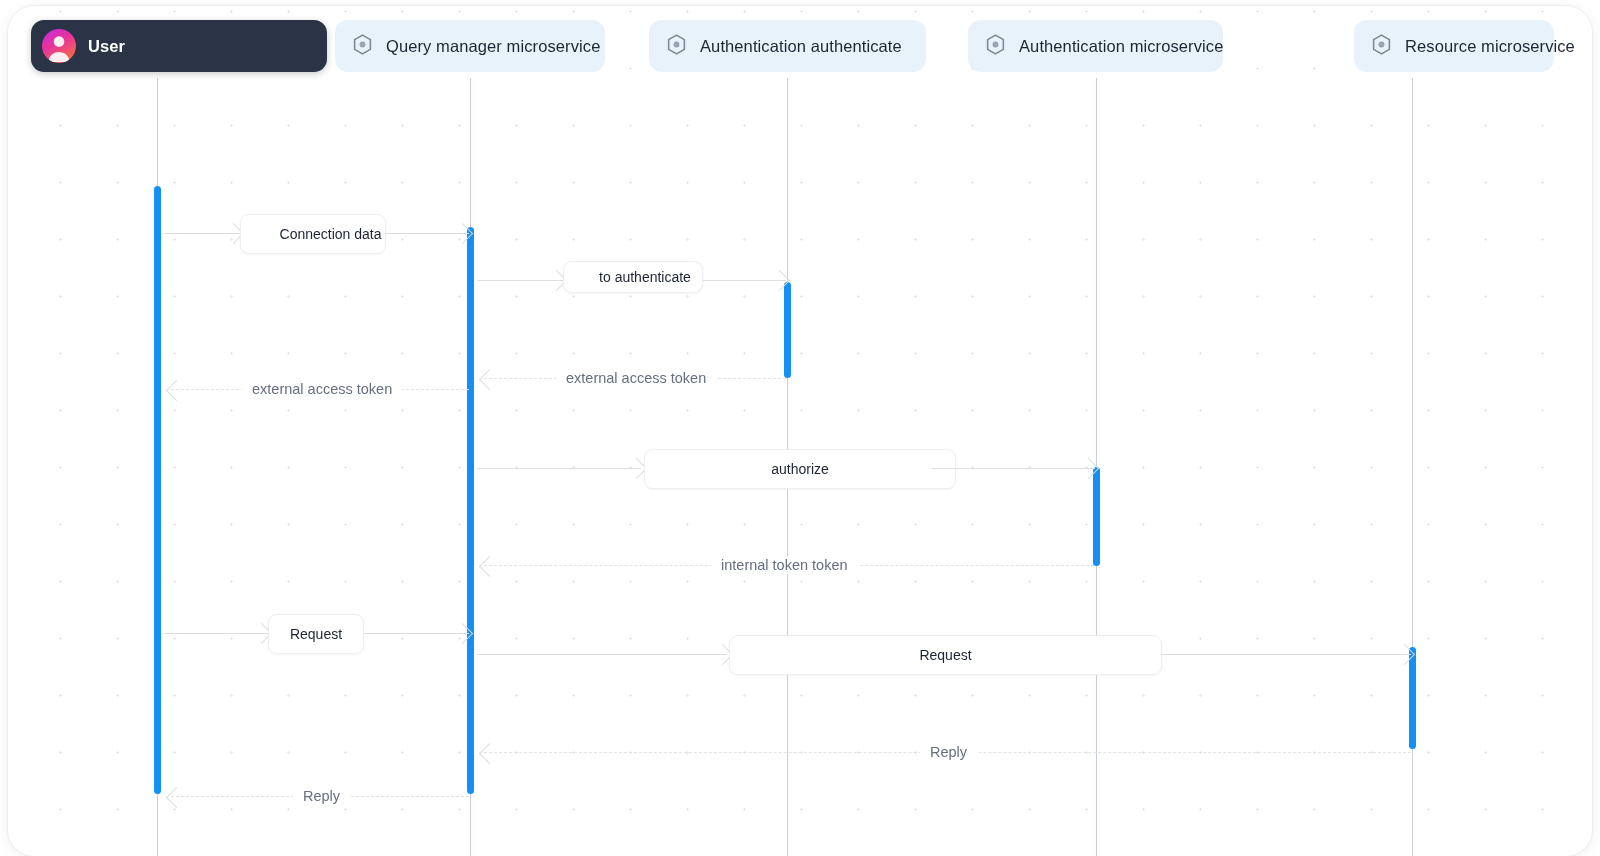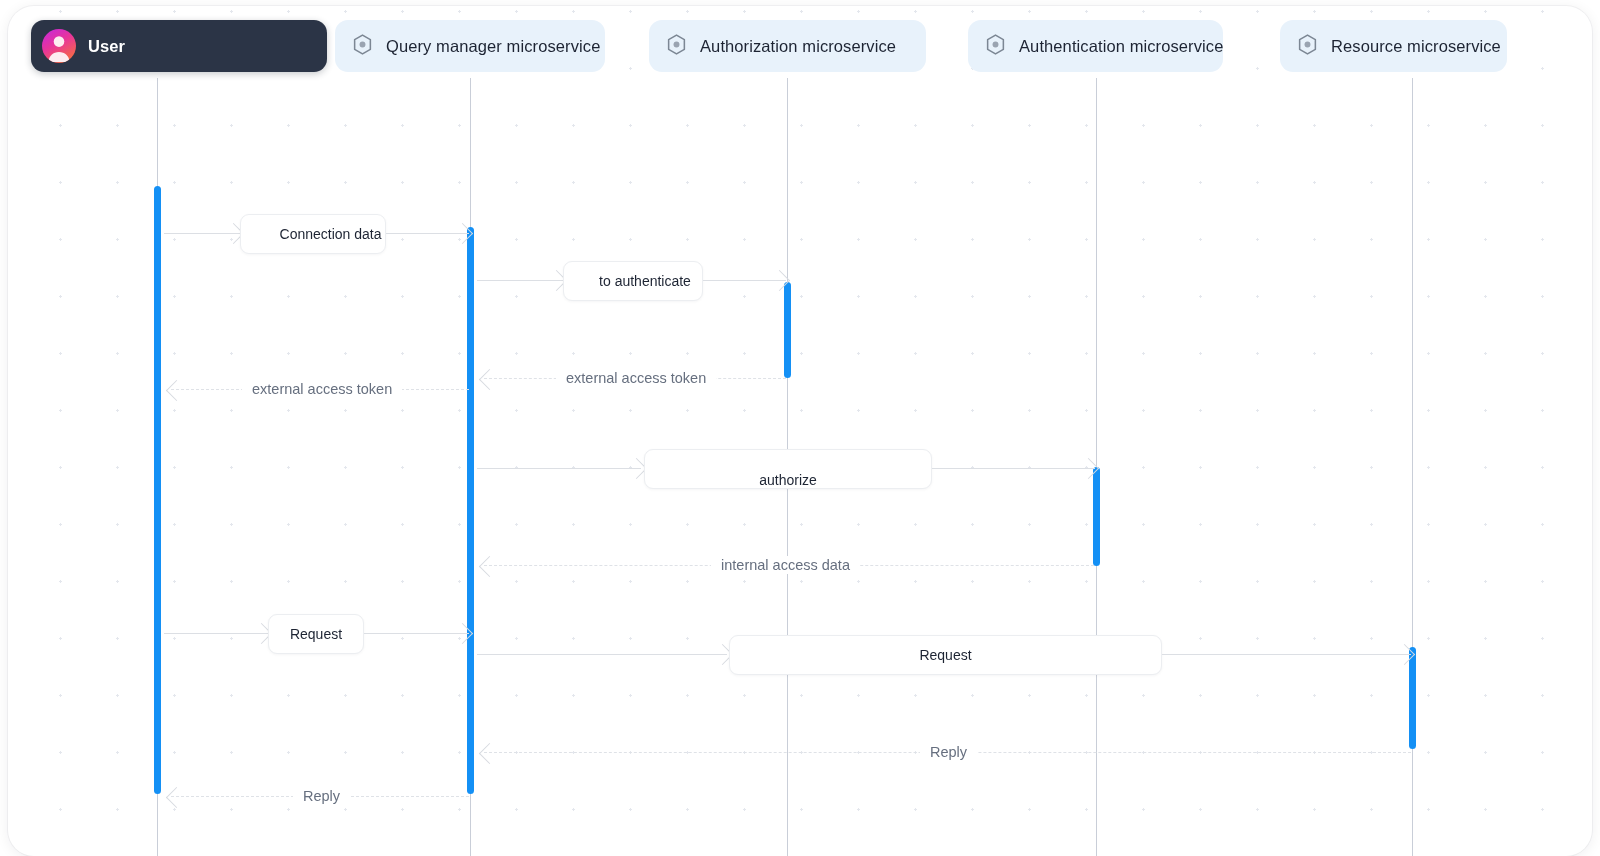--- a/index.html
+++ b/index.html
@@ -175,34 +175,34 @@
     <span class="p-label">Query manager microservice</span>
   </div>
 
   <div class="participant service" style="left:641px; top:14px; width:277px;">
     <span class="hexicon">
       <svg width="23" height="23" viewBox="0 0 24 24" aria-hidden="true">
         <path d="M12 2.2 20.2 7v10L12 21.8 3.8 17V7z" fill="none" stroke="#7c8794" stroke-width="1.6" stroke-linejoin="round"></path>
         <circle cx="12" cy="12" r="3.1" fill="#9aa4b1"></circle>
       </svg>
     </span>
-    <span class="p-label">Authorization microservice</span>
+    <span class="p-label">Authentication authenticate</span>
   </div>
 
   <div class="participant service" style="left:960px; top:14px; width:255px;">
     <span class="hexicon">
       <svg width="23" height="23" viewBox="0 0 24 24" aria-hidden="true">
         <path d="M12 2.2 20.2 7v10L12 21.8 3.8 17V7z" fill="none" stroke="#7c8794" stroke-width="1.6" stroke-linejoin="round"></path>
         <circle cx="12" cy="12" r="3.1" fill="#9aa4b1"></circle>
       </svg>
     </span>
     <span class="p-label">Authentication microservice</span>
   </div>
 
-  <div class="participant service" style="left:1272px; top:14px; width:227px;">
+  <div class="participant service" style="left:1346px; top:14px; width:200px;">
     <span class="hexicon">
       <svg width="23" height="23" viewBox="0 0 24 24" aria-hidden="true">
         <path d="M12 2.2 20.2 7v10L12 21.8 3.8 17V7z" fill="none" stroke="#7c8794" stroke-width="1.6" stroke-linejoin="round"></path>
         <circle cx="12" cy="12" r="3.1" fill="#9aa4b1"></circle>
       </svg>
     </span>
     <span class="p-label">Resource microservice</span>
   </div>
 
   <div class="activation" style="left:146px;  top:180px; height:608px;"></div>
@@ -214,45 +214,45 @@
   <div class="msgline" style="left:156px; top:227px; width:76px;"></div>
   <div class="arrowhead right" style="left:218px; top:220px;"></div>
   <div class="msgbox" style="left:232px; top:208px; width:146px; height:40px;padding-left:35px;">
     <span>Connection data</span>
   </div>
   <div class="msgline" style="left:378px; top:227px; width:83px;"></div>
   <div class="arrowhead right" style="left:447px; top:220px;"></div>
 
   <div class="msgline" style="left:469px; top:274px; width:86px;"></div>
   <div class="arrowhead right" style="left:541px; top:267px;"></div>
-  <div class="msgbox" style="left:555px; top:255px; width:140px; height:40px;padding-left:24px;">
+  <div class="msgbox" style="left:555px; top:255px; width:140px; height:32px;padding-left:24px;">
     <span>to authenticate</span>
   </div>
   <div class="msgline" style="left:695px; top:274px; width:83px;"></div>
   <div class="arrowhead right" style="left:764px; top:267px;"></div>
 
   <div class="msgline dashed" style="left:476px; top:372px; width:302px;"></div>
   <div class="arrowhead left" style="left:474px; top:366px;"></div>
   <div class="msgtext" style="left:548px; top:363px;">external access token</div>
 
   <div class="msgline dashed" style="left:163px; top:383px; width:298px;"></div>
   <div class="arrowhead left" style="left:161px; top:377px;"></div>
   <div class="msgtext" style="left:234px; top:374px;">external access token</div>
 
   <div class="msgline" style="left:469px; top:462px; width:164px;"></div>
   <div class="arrowhead right" style="left:621px; top:455px;"></div>
-  <div class="msgbox" style="left:636px; top:443px; width:288px; height:40px;align-items:flex-end;">
+  <div class="msgbox" style="left:636px; top:443px; width:312px; height:40px;">
     <span>authorize</span>
   </div>
   <div class="msgline" style="left:924px; top:462px; width:163px;"></div>
   <div class="arrowhead right" style="left:1073px; top:455px;"></div>
 
   <div class="msgline dashed" style="left:476px; top:559px; width:610px;"></div>
   <div class="arrowhead left" style="left:474px; top:553px;"></div>
-  <div class="msgtext" style="left:703px; top:550px;">internal access data</div>
+  <div class="msgtext" style="left:703px; top:550px;">internal token token</div>
 
   <div class="msgline" style="left:156px; top:627px; width:104px;"></div>
   <div class="arrowhead right" style="left:246px; top:620px;"></div>
   <div class="msgbox" style="left:260px; top:608px; width:96px; height:40px;">
     <span>Request</span>
   </div>
   <div class="msgline" style="left:356px; top:627px; width:105px;"></div>
   <div class="arrowhead right" style="left:447px; top:620px;"></div>
 
   <div class="msgline" style="left:469px; top:648px; width:250px;"></div>

